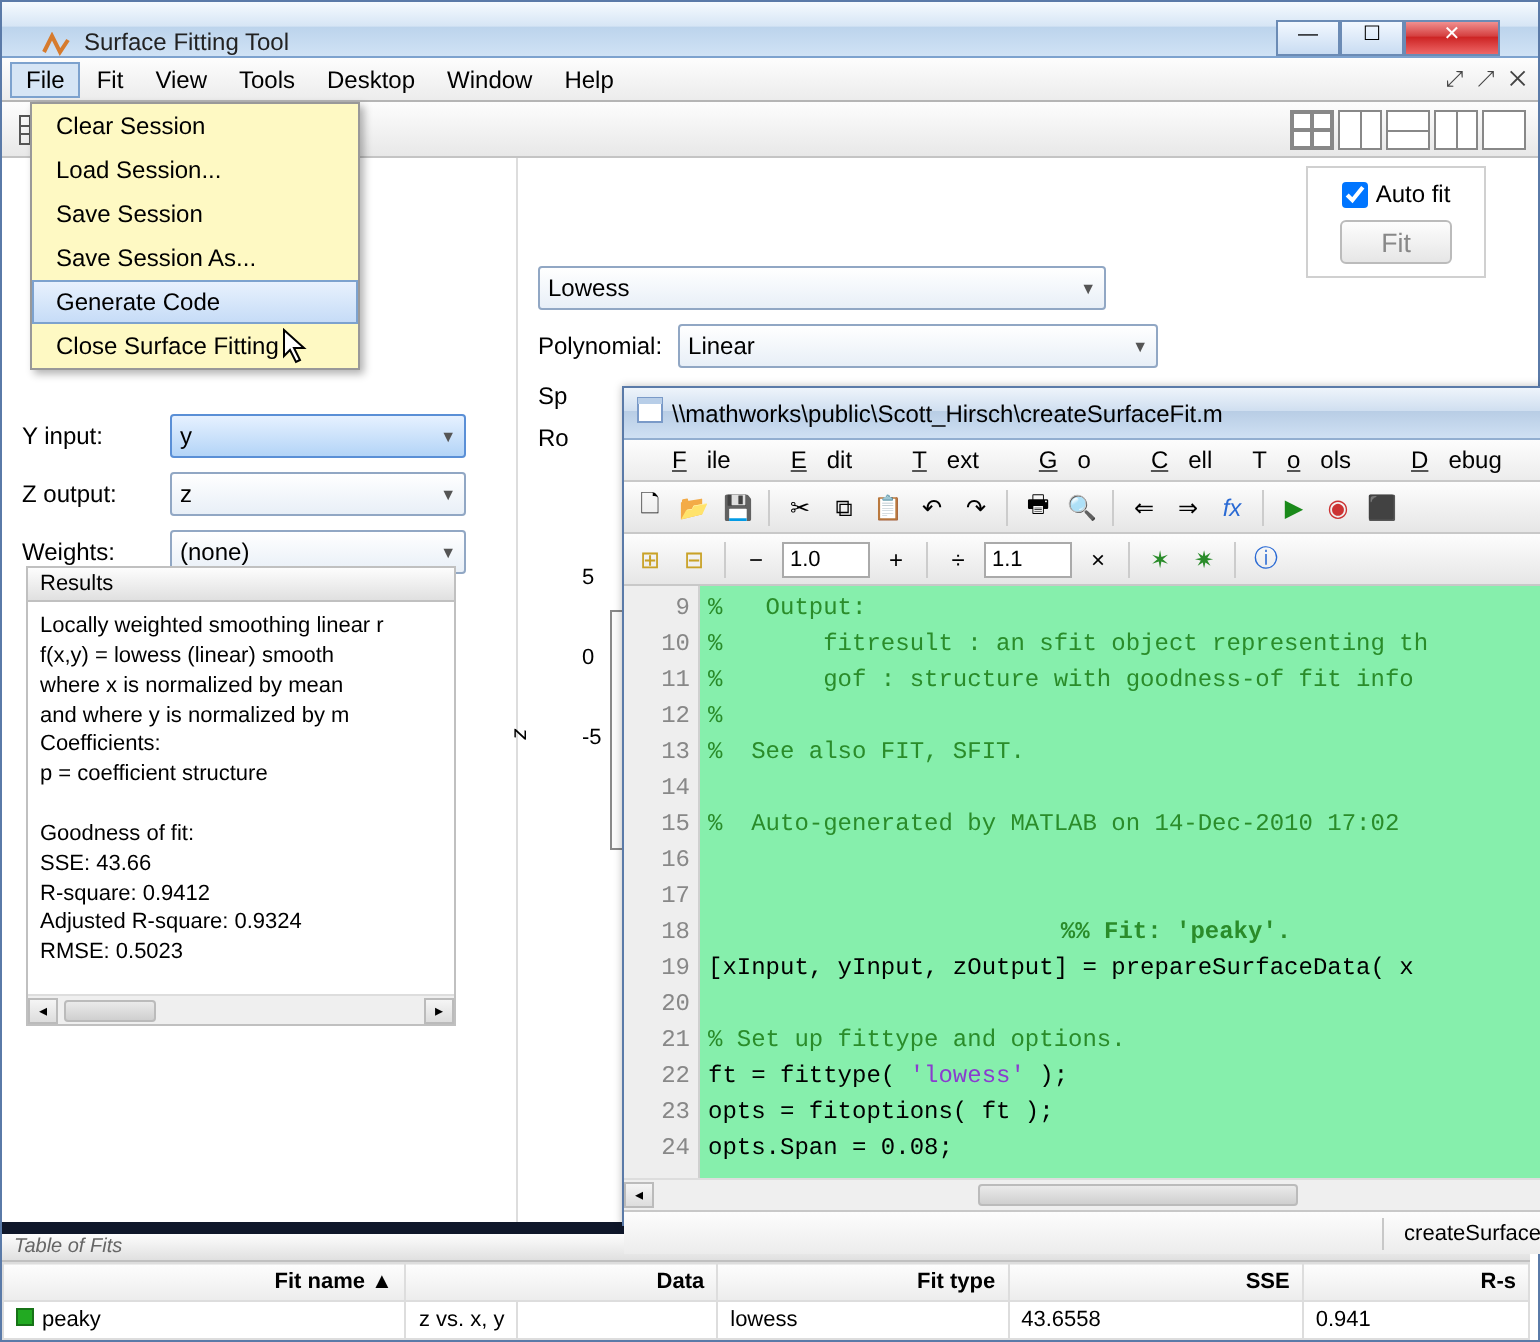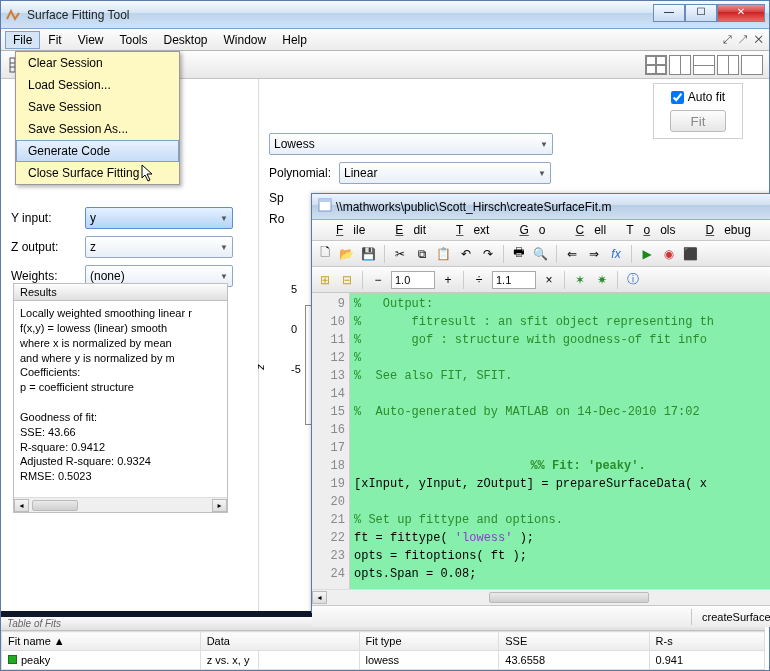--- a/index.html
+++ b/index.html
@@ -16,22 +16,22 @@
     width: 770px;
     height: 671px;
     position: relative;
     background: #fff;
   }
   .win-titlebar {
     height: 28px;
     background: linear-gradient(#f5fafe,#d6e5f5 45%,#bcd4ec 46%,#d0e2f5);
     border-bottom: 1px solid #7da2ce;
     display: flex;
-    align-items: center;
-    padding: 0 4px;
+    align-items: flex-end;
+    padding: 0 19px;
   }
   .app-icon {
     width: 16px;
     height: 12px;
     margin-right: 6px;
     display: inline-block;
   }
   .win-title {
     flex: 1;
     color: #222;
@@ -276,21 +276,22 @@
     color: #666;
   }
   .table-grid th, .table-grid td {
     border: 1px solid #ddd;
     padding: 3px 6px;
     font-size: 11px;
     text-align: left;
   }
   .table-grid th {
     background: linear-gradient(#fdfdfd,#ececec);
-    font-weight: normal;
+    font-weight: bold;
+    text-align: right;
   }
   .table-grid { border-collapse: collapse; width: 100%;}
   .row-icon { width:9px; height:9px; background:#2a2; border:1px solid #177317; display:inline-block; margin-right:4px;}
 
   
   .editor-window {
     position: absolute;
     top: 192px;
     left: 310px;
     width: 516px;
@@ -490,21 +491,21 @@
 
     <div class="right-pane">
       <div class="right-row" style="margin-top:46px">
         <div class="dropdown wide-dropdown">
           <span>Lowess</span>
             <span class="dd-arrow">▼</span>
         </div>
       </div>
       <div class="right-row">
         <span>Polynomial:</span>
-        <div class="dropdown" style="width:212px">
+        <div class="dropdown" style="width:240px">
           <span>Linear</span>
             <span class="dd-arrow">▼</span>
         </div>
       </div>
       <div class="right-row">
           <span>Sp</span>
         </div>
       <div class="right-row">
           <span>Ro</span>
         </div>

